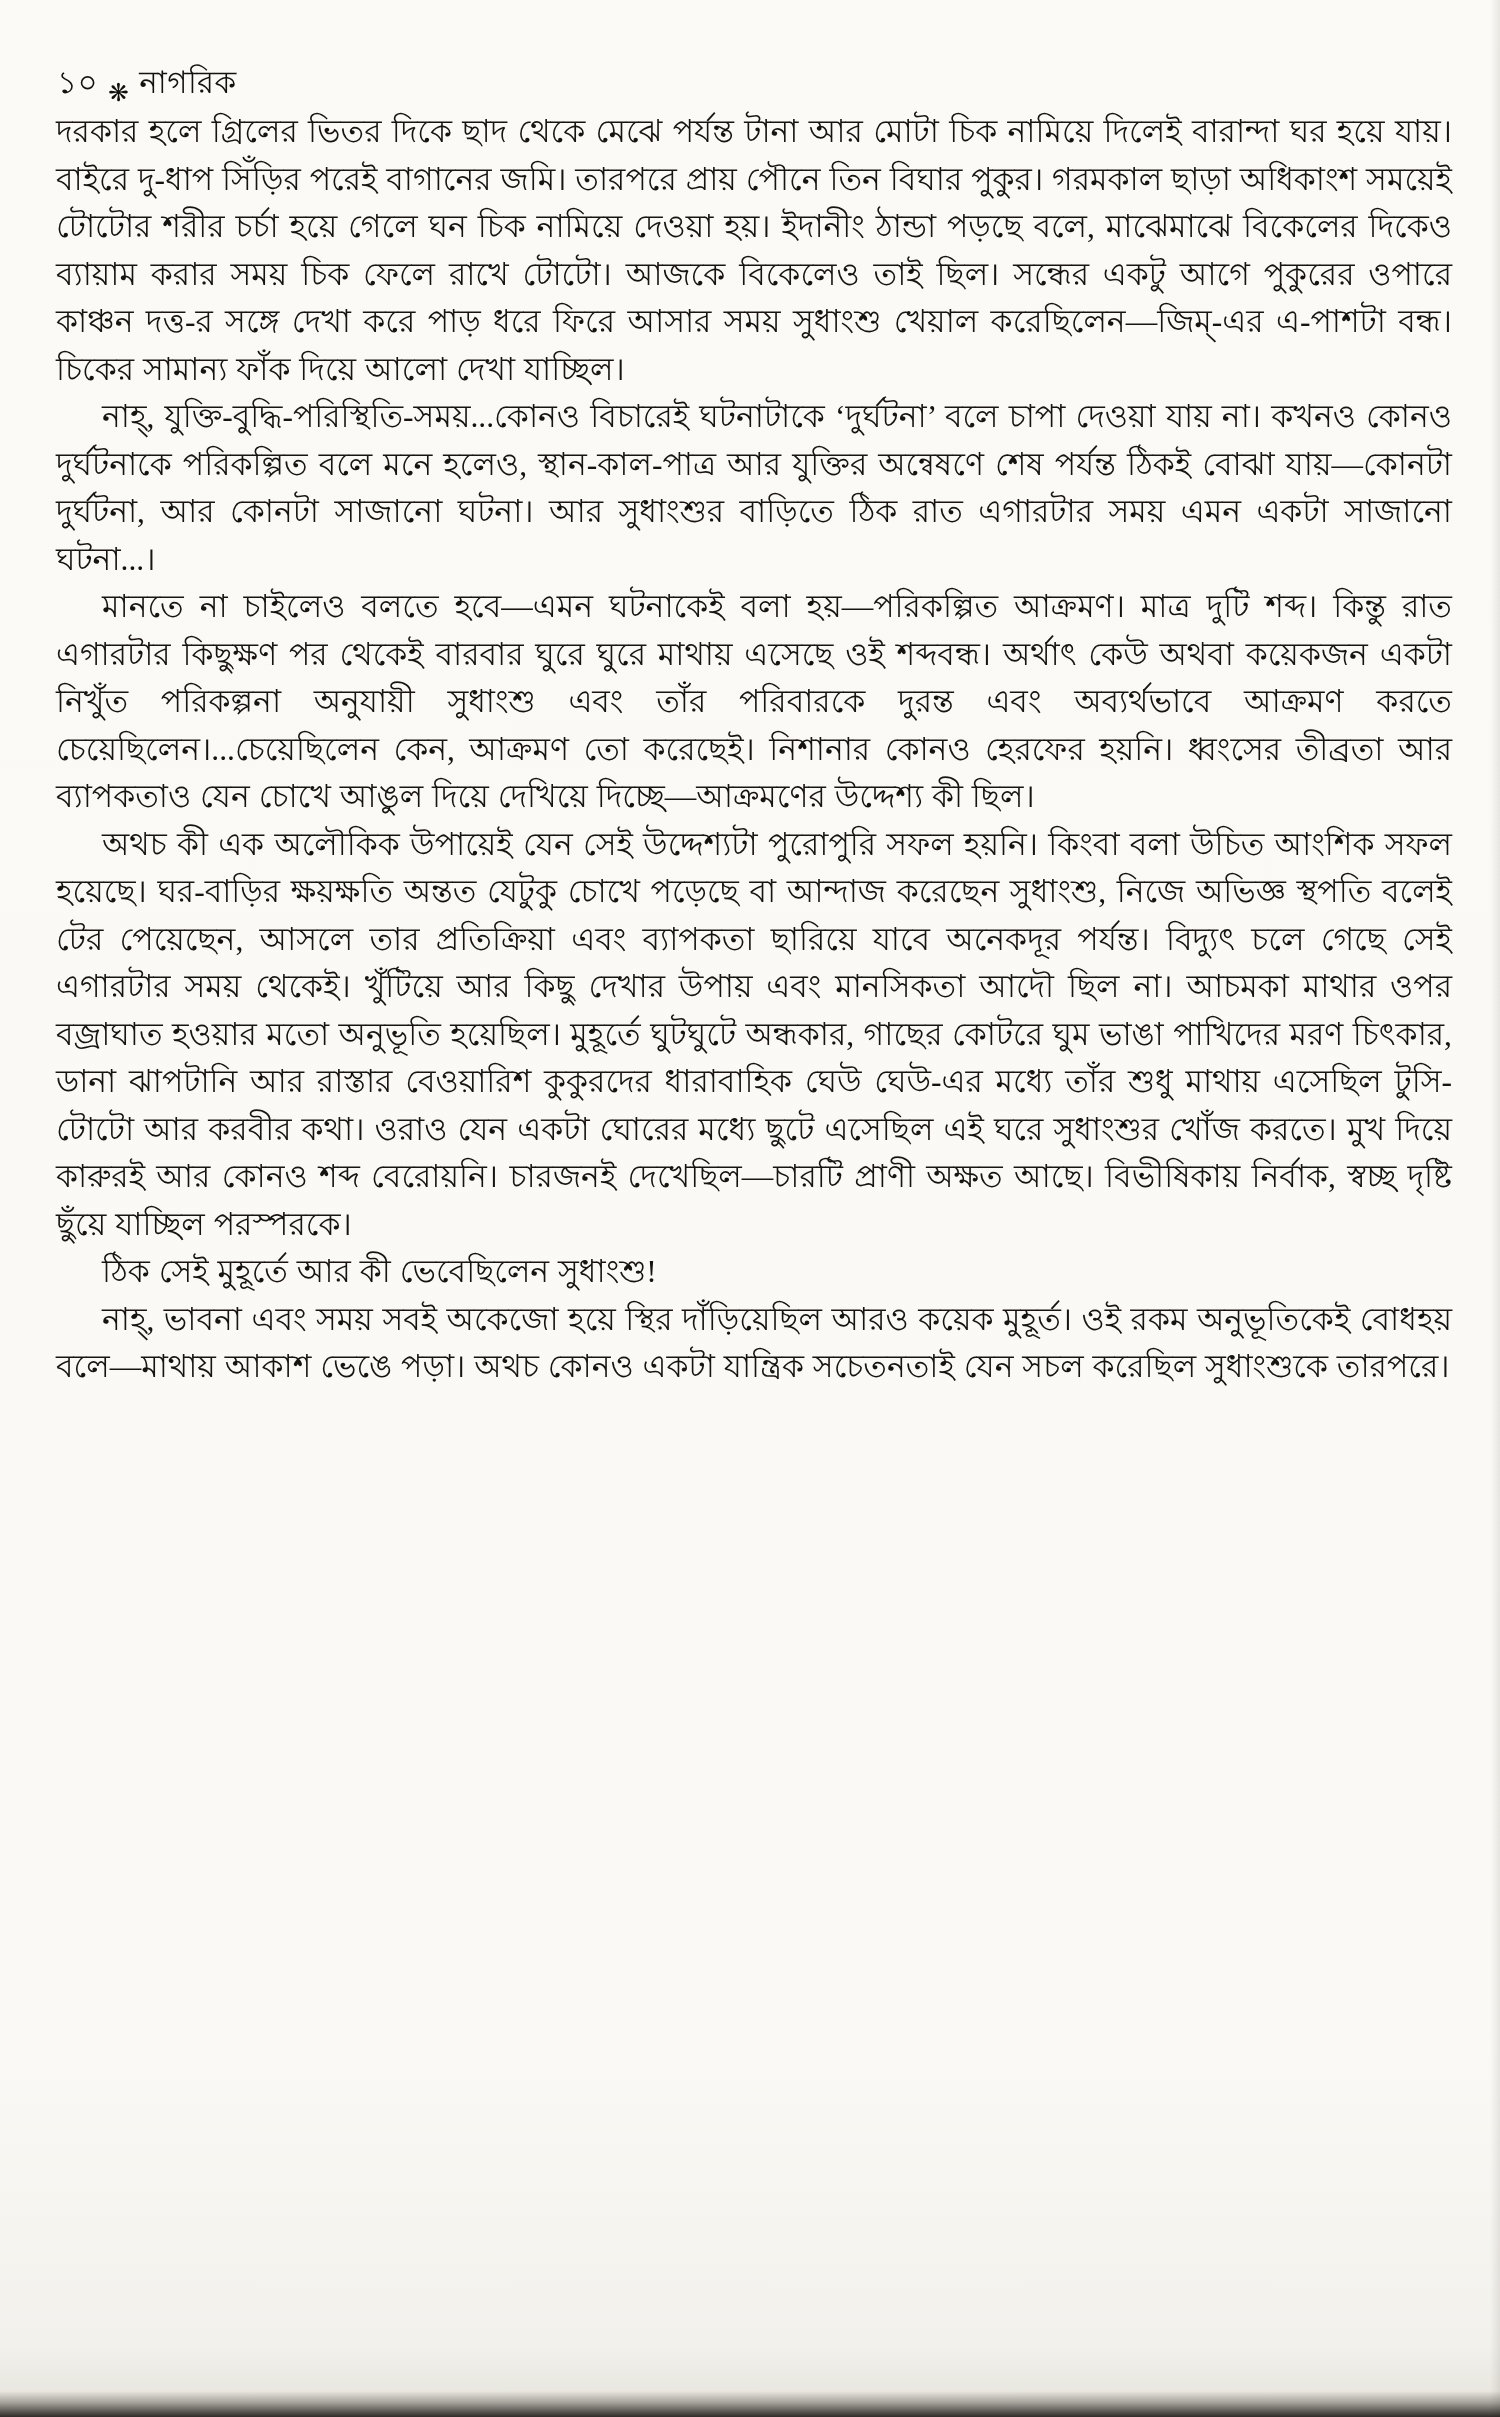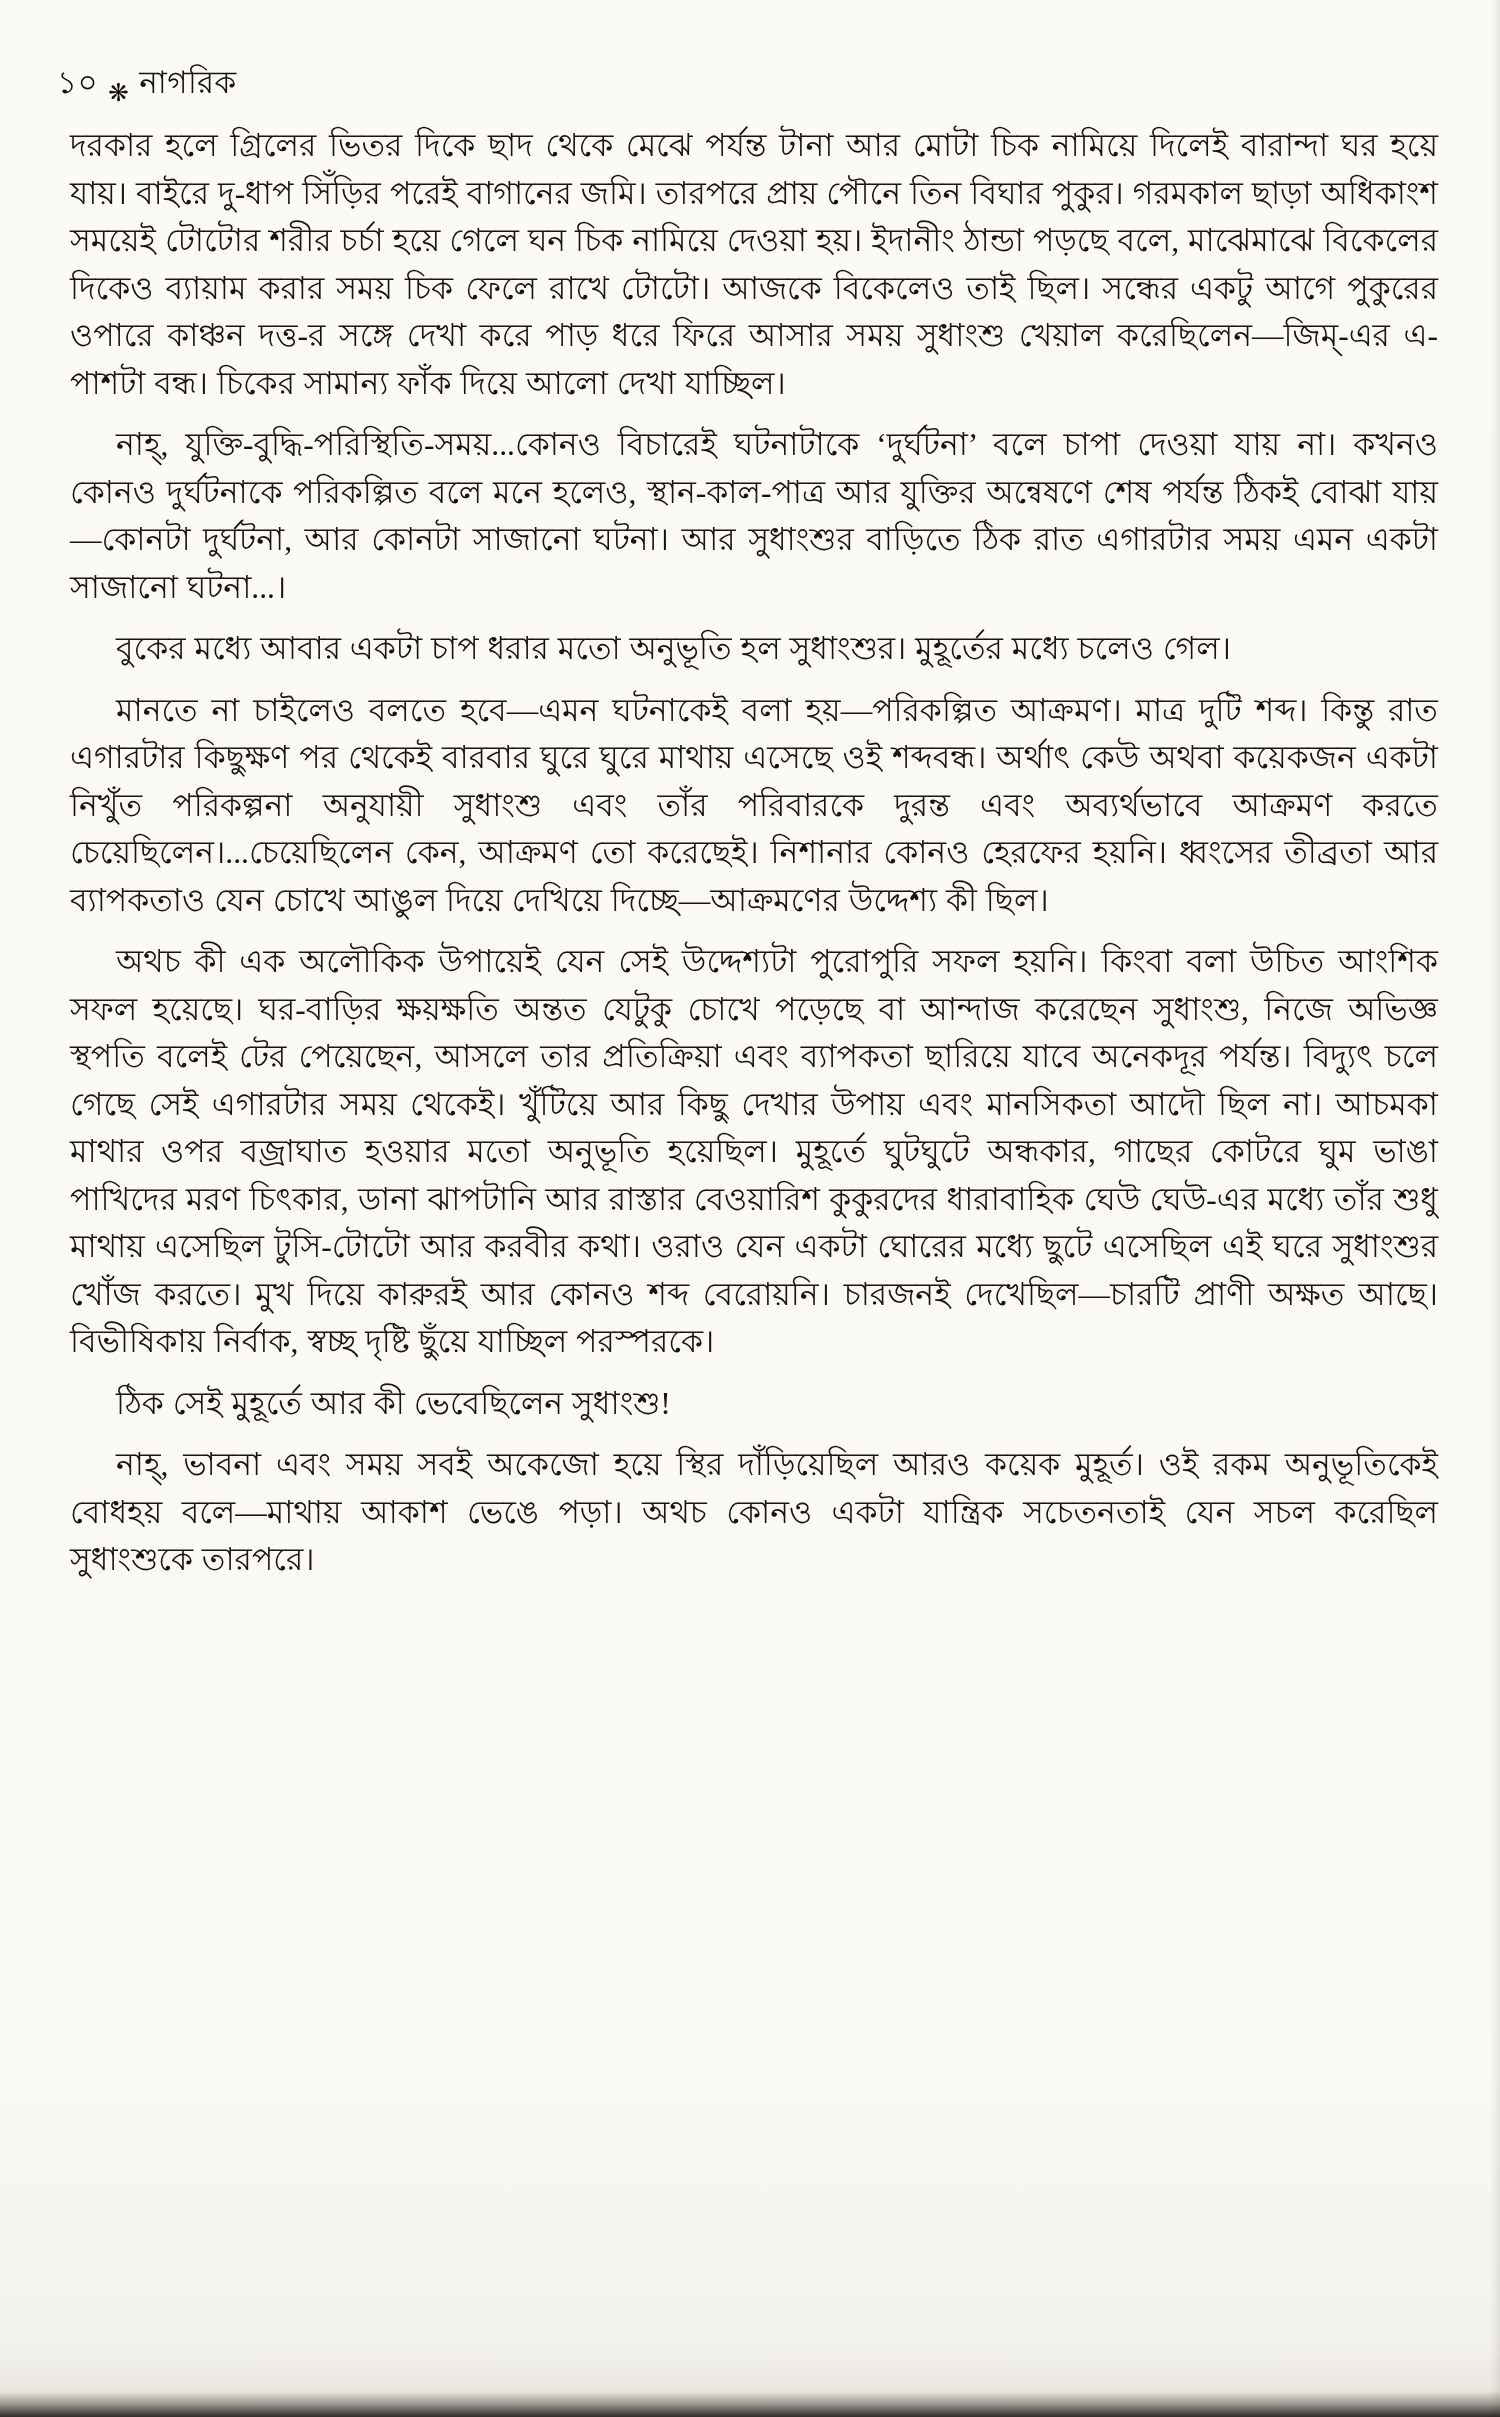--- a/index.html
+++ b/index.html
@@ -49,21 +49,21 @@
     top: -2px;
     color: #14110d;
   }
   .text-block {
     position: absolute;
     top: 108px;
     left: 56px;
     width: 1396px;
   }
   .text-block p {
-    margin: 14px;
+    margin: 0;
     font-size: 31.5px;
     line-height: 47.5px;
     text-align: justify;
     text-justify: inter-word;
     text-indent: 46px;
     color: #171310;
     word-spacing: 1px;
   }
   .text-block p.first {
     text-indent: 0;
@@ -76,21 +76,20 @@
 
   <div class="running-head">
     <span>১০</span>
     <span class="ornament">❋</span>
     <span>নাগরিক</span>
   </div>
 
   <div class="text-block">
     <p class="first">দরকার হলে গ্রিলের ভিতর দিকে ছাদ থেকে মেঝে পর্যন্ত টানা আর মোটা চিক নামিয়ে দিলেই বারান্দা ঘর হয়ে যায়। বাইরে দু-ধাপ সিঁড়ির পরেই বাগানের জমি। তারপরে প্রায় পৌনে তিন বিঘার পুকুর। গরমকাল ছাড়া অধিকাংশ সময়েই টোটোর শরীর চর্চা হয়ে গেলে ঘন চিক নামিয়ে দেওয়া হয়। ইদানীং ঠান্ডা পড়ছে বলে, মাঝেমাঝে বিকেলের দিকেও ব্যায়াম করার সময় চিক ফেলে রাখে টোটো। আজকে বিকেলেও তাই ছিল। সন্ধের একটু আগে পুকুরের ওপারে কাঞ্চন দত্ত-র সঙ্গে দেখা করে পাড় ধরে ফিরে আসার সময় সুধাংশু খেয়াল করেছিলেন—জিম্-এর এ-পাশটা বন্ধ। চিকের সামান্য ফাঁক দিয়ে আলো দেখা যাচ্ছিল।</p>
     <p>নাহ্, যুক্তি-বুদ্ধি-পরিস্থিতি-সময়...কোনও বিচারেই ঘটনাটাকে ‘দুর্ঘটনা’ বলে চাপা দেওয়া যায় না। কখনও কোনও দুর্ঘটনাকে পরিকল্পিত বলে মনে হলেও, স্থান-কাল-পাত্র আর যুক্তির অন্বেষণে শেষ পর্যন্ত ঠিকই বোঝা যায়—কোনটা দুর্ঘটনা, আর কোনটা সাজানো ঘটনা। আর সুধাংশুর বাড়িতে ঠিক রাত এগারটার সময় এমন একটা সাজানো ঘটনা...।</p>
-    <p>বুকের মধ্যে আবার একটা চাপ ধরার মতো অনুভূতি হল সুধাংশুর। মুহূর্তের মধ্যে চলেও গেল।</p>
     <p>মানতে না চাইলেও বলতে হবে—এমন ঘটনাকেই বলা হয়—পরিকল্পিত আক্রমণ। মাত্র দুটি শব্দ। কিন্তু রাত এগারটার কিছুক্ষণ পর থেকেই বারবার ঘুরে ঘুরে মাথায় এসেছে ওই শব্দবন্ধ। অর্থাৎ কেউ অথবা কয়েকজন একটা নিখুঁত পরিকল্পনা অনুযায়ী সুধাংশু এবং তাঁর পরিবারকে দুরন্ত এবং অব্যর্থভাবে আক্রমণ করতে চেয়েছিলেন।...চেয়েছিলেন কেন, আক্রমণ তো করেছেই। নিশানার কোনও হেরফের হয়নি। ধ্বংসের তীব্রতা আর ব্যাপকতাও যেন চোখে আঙুল দিয়ে দেখিয়ে দিচ্ছে—আক্রমণের উদ্দেশ্য কী ছিল।</p>
     <p>অথচ কী এক অলৌকিক উপায়েই যেন সেই উদ্দেশ্যটা পুরোপুরি সফল হয়নি। কিংবা বলা উচিত আংশিক সফল হয়েছে। ঘর-বাড়ির ক্ষয়ক্ষতি অন্তত যেটুকু চোখে পড়েছে বা আন্দাজ করেছেন সুধাংশু, নিজে অভিজ্ঞ স্থপতি বলেই টের পেয়েছেন, আসলে তার প্রতিক্রিয়া এবং ব্যাপকতা ছারিয়ে যাবে অনেকদূর পর্যন্ত। বিদ্যুৎ চলে গেছে সেই এগারটার সময় থেকেই। খুঁটিয়ে আর কিছু দেখার উপায় এবং মানসিকতা আদৌ ছিল না। আচমকা মাথার ওপর বজ্রাঘাত হওয়ার মতো অনুভূতি হয়েছিল। মুহূর্তে ঘুটঘুটে অন্ধকার, গাছের কোটরে ঘুম ভাঙা পাখিদের মরণ চিৎকার, ডানা ঝাপটানি আর রাস্তার বেওয়ারিশ কুকুরদের ধারাবাহিক ঘেউ ঘেউ-এর মধ্যে তাঁর শুধু মাথায় এসেছিল টুসি-টোটো আর করবীর কথা। ওরাও যেন একটা ঘোরের মধ্যে ছুটে এসেছিল এই ঘরে সুধাংশুর খোঁজ করতে। মুখ দিয়ে কারুরই আর কোনও শব্দ বেরোয়নি। চারজনই দেখেছিল—চারটি প্রাণী অক্ষত আছে। বিভীষিকায় নির্বাক, স্বচ্ছ দৃষ্টি ছুঁয়ে যাচ্ছিল পরস্পরকে।</p>
     <p>ঠিক সেই মুহূর্তে আর কী ভেবেছিলেন সুধাংশু!</p>
     <p>নাহ্, ভাবনা এবং সময় সবই অকেজো হয়ে স্থির দাঁড়িয়েছিল আরও কয়েক মুহূর্ত। ওই রকম অনুভূতিকেই বোধহয় বলে—মাথায় আকাশ ভেঙে পড়া। অথচ কোনও একটা যান্ত্রিক সচেতনতাই যেন সচল করেছিল সুধাংশুকে তারপরে।</p>
   </div>
 
   <div class="scan-edge-right"></div>
   <div class="scan-edge-bottom"></div>
 </div>
 

